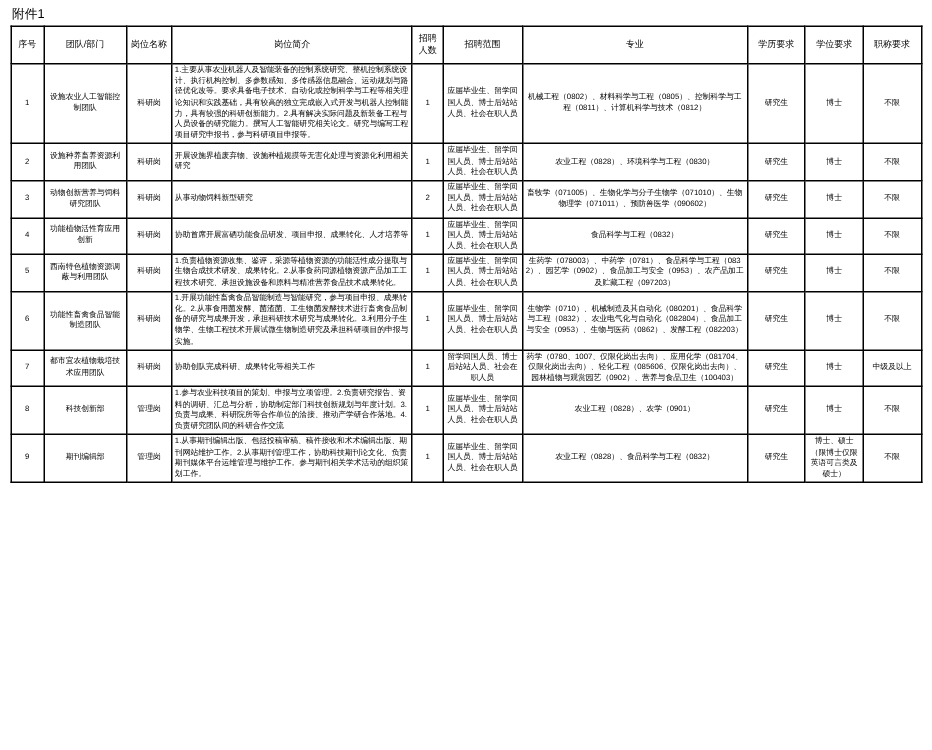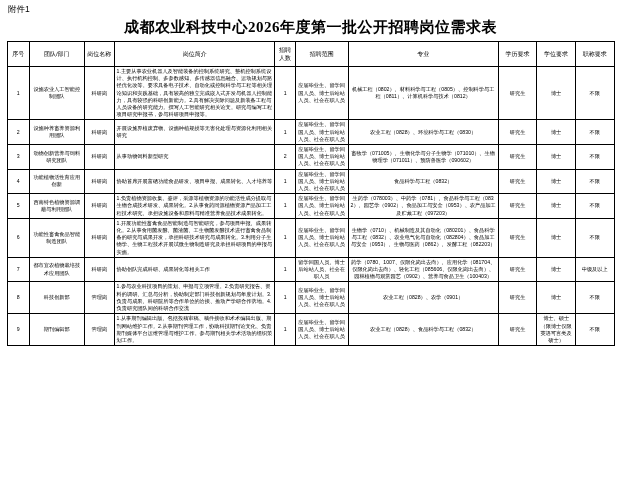--- a/index.html
+++ b/index.html
@@ -101,21 +101,20 @@
   col.w-major { width: 148px; }
   col.w-deg1 { width: 38px; }
   col.w-deg2 { width: 38px; }
   col.w-title { width: 38px; }
 </style>
 </head>
 <body>
 
 <div class="page">
   <div class="attach">附件1</div>
-  <div class="doc-title">成都农业科技中心2026年度第一批公开招聘岗位需求表</div>
 
   <table class="grid">
     <colgroup>
       <col class="w-seq">
       <col class="w-unit">
       <col class="w-post">
       <col class="w-desc">
       <col class="w-cnt">
       <col class="w-scope">
       <col class="w-major">

